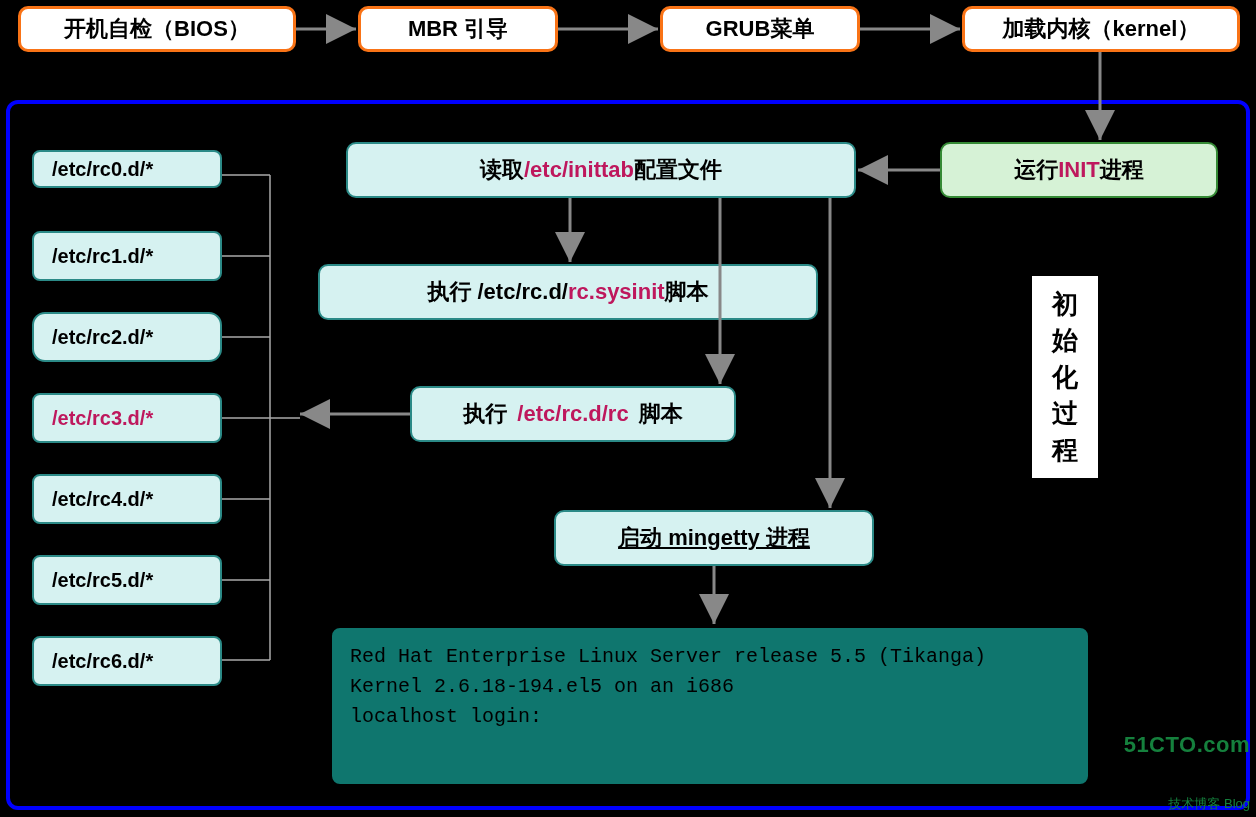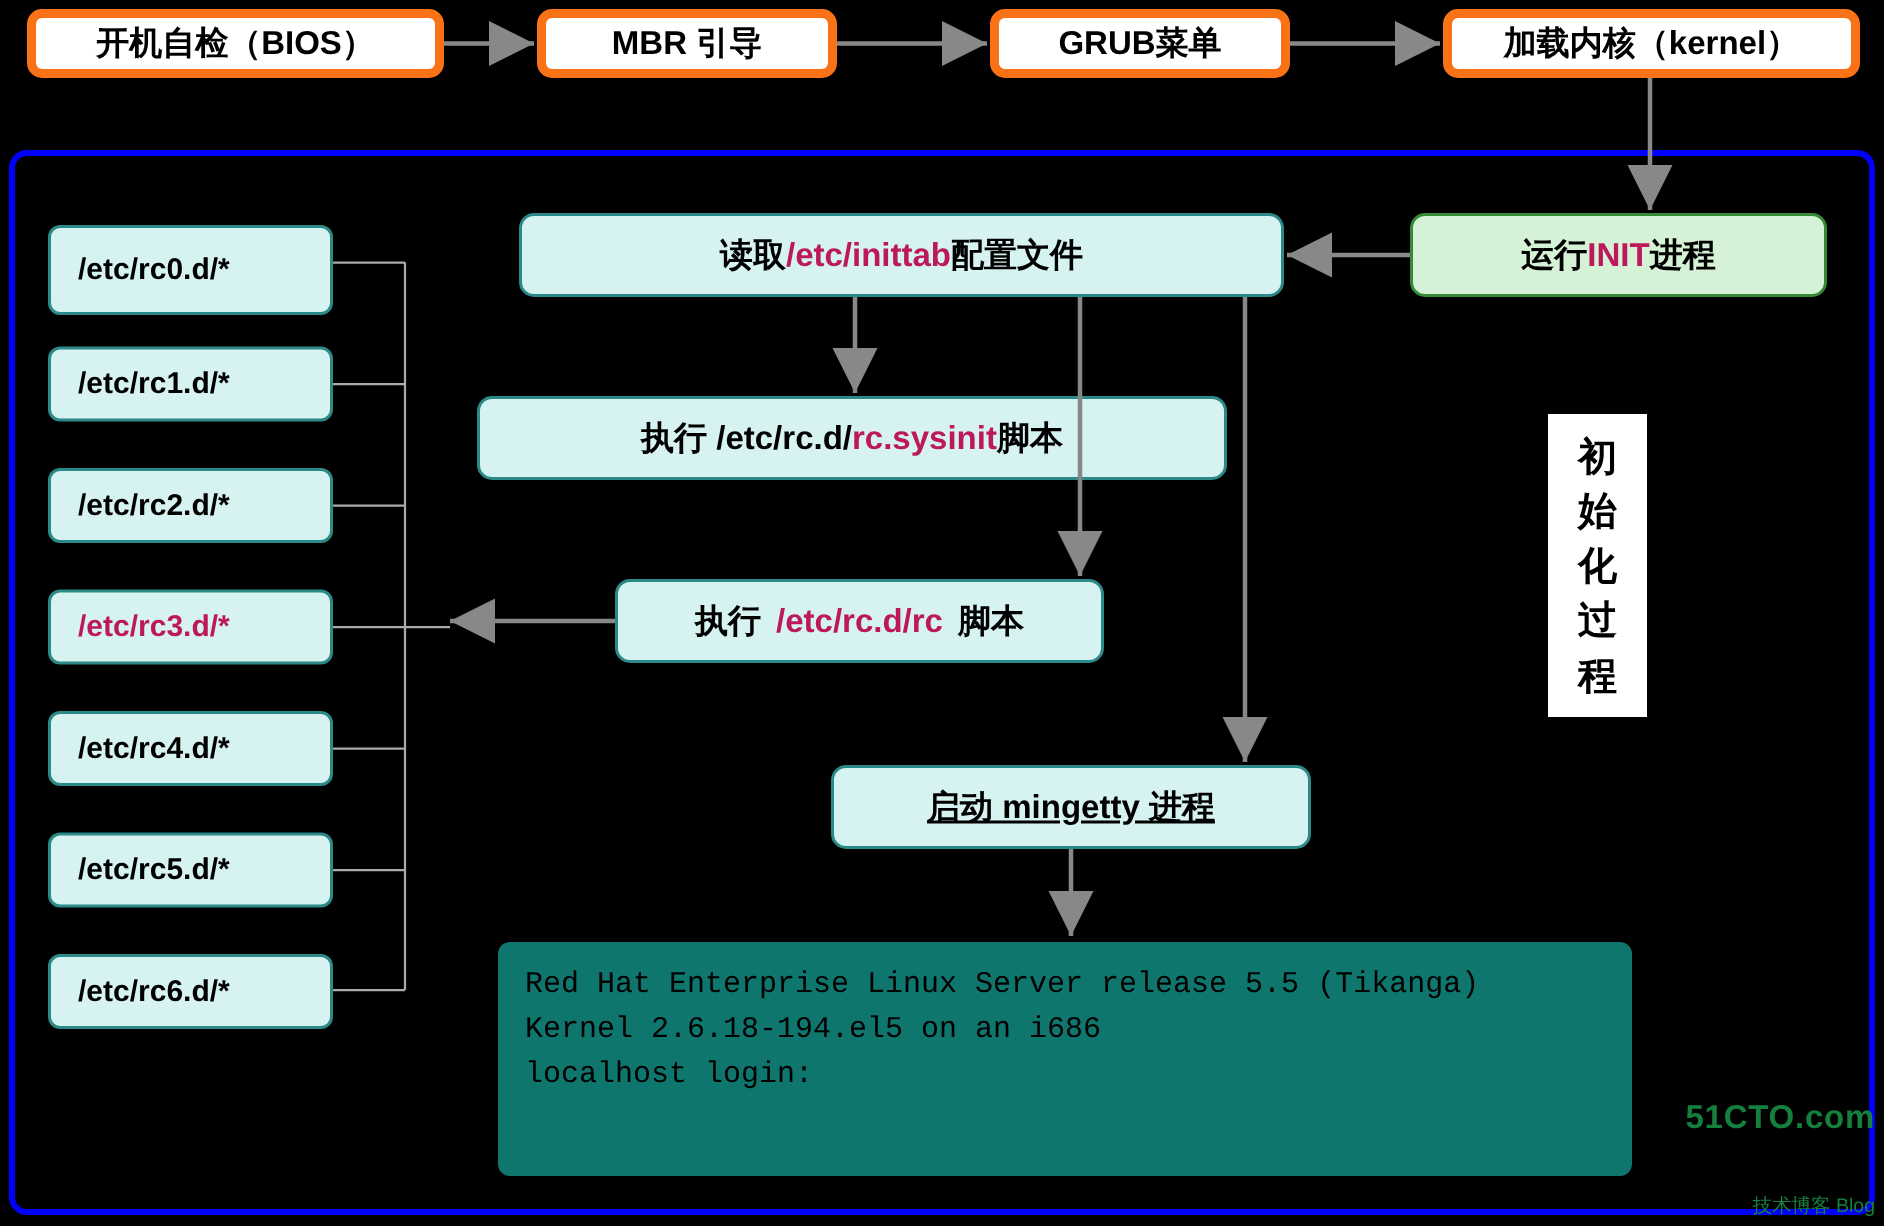--- a/index.html
+++ b/index.html
@@ -8,21 +8,21 @@
     width: 1256px;
     height: 817px;
     background: #000;
     font-family: "Microsoft YaHei", Arial, sans-serif;
     overflow: hidden;
     position: relative;
   }
   .box {
     position: absolute;
     background: #fff;
-    border: 6px solid #f97316;
+    border: 3px solid #f97316;
     border-radius: 10px;
     display: flex;
     align-items: center;
     justify-content: center;
     font-size: 22px;
     font-weight: bold;
     padding: 0 8px;
     box-sizing: border-box;
   }
   .box-cyan {
@@ -152,27 +152,27 @@
   <div class="mono">Kernel 2.6.18-194.el5 on an i686</div>
   <div class="mono"></div>
   <div class="mono">localhost login:</div>
 </div>
 
 <div class="side-label" style="left:1032px; top:276px; width:66px;">
   <span id="side-label-text"><div>初</div><div>始</div><div>化</div><div>过</div><div>程</div></span>
 </div>
 
 <div id="rc-container">
-    <div class="rc-box" style="left: 32px; top: 150px; width: 190px; height: 60px;">
+    <div class="rc-box" style="left: 32px; top: 150px; width: 190px; height: 38px;">
       <span>/etc/rc0.d/*</span>
     </div>
     <div class="rc-box" style="left: 32px; top: 231px; width: 190px; height: 50px;">
       <span>/etc/rc1.d/*</span>
     </div>
-    <div class="rc-box" style="left: 32px; top: 312px; width: 190px; height: 50px;">
+    <div class="rc-box" style="left: 32px; top: 312px; width: 190px; height: 50px; border-radius: 13px;">
       <span>/etc/rc2.d/*</span>
     </div>
     <div class="rc-box" style="left: 32px; top: 393px; width: 190px; height: 50px;">
       <span class="red">/etc/rc3.d/*</span>
     </div>
     <div class="rc-box" style="left: 32px; top: 474px; width: 190px; height: 50px;">
       <span>/etc/rc4.d/*</span>
     </div>
     <div class="rc-box" style="left: 32px; top: 555px; width: 190px; height: 50px;">
       <span>/etc/rc5.d/*</span>

